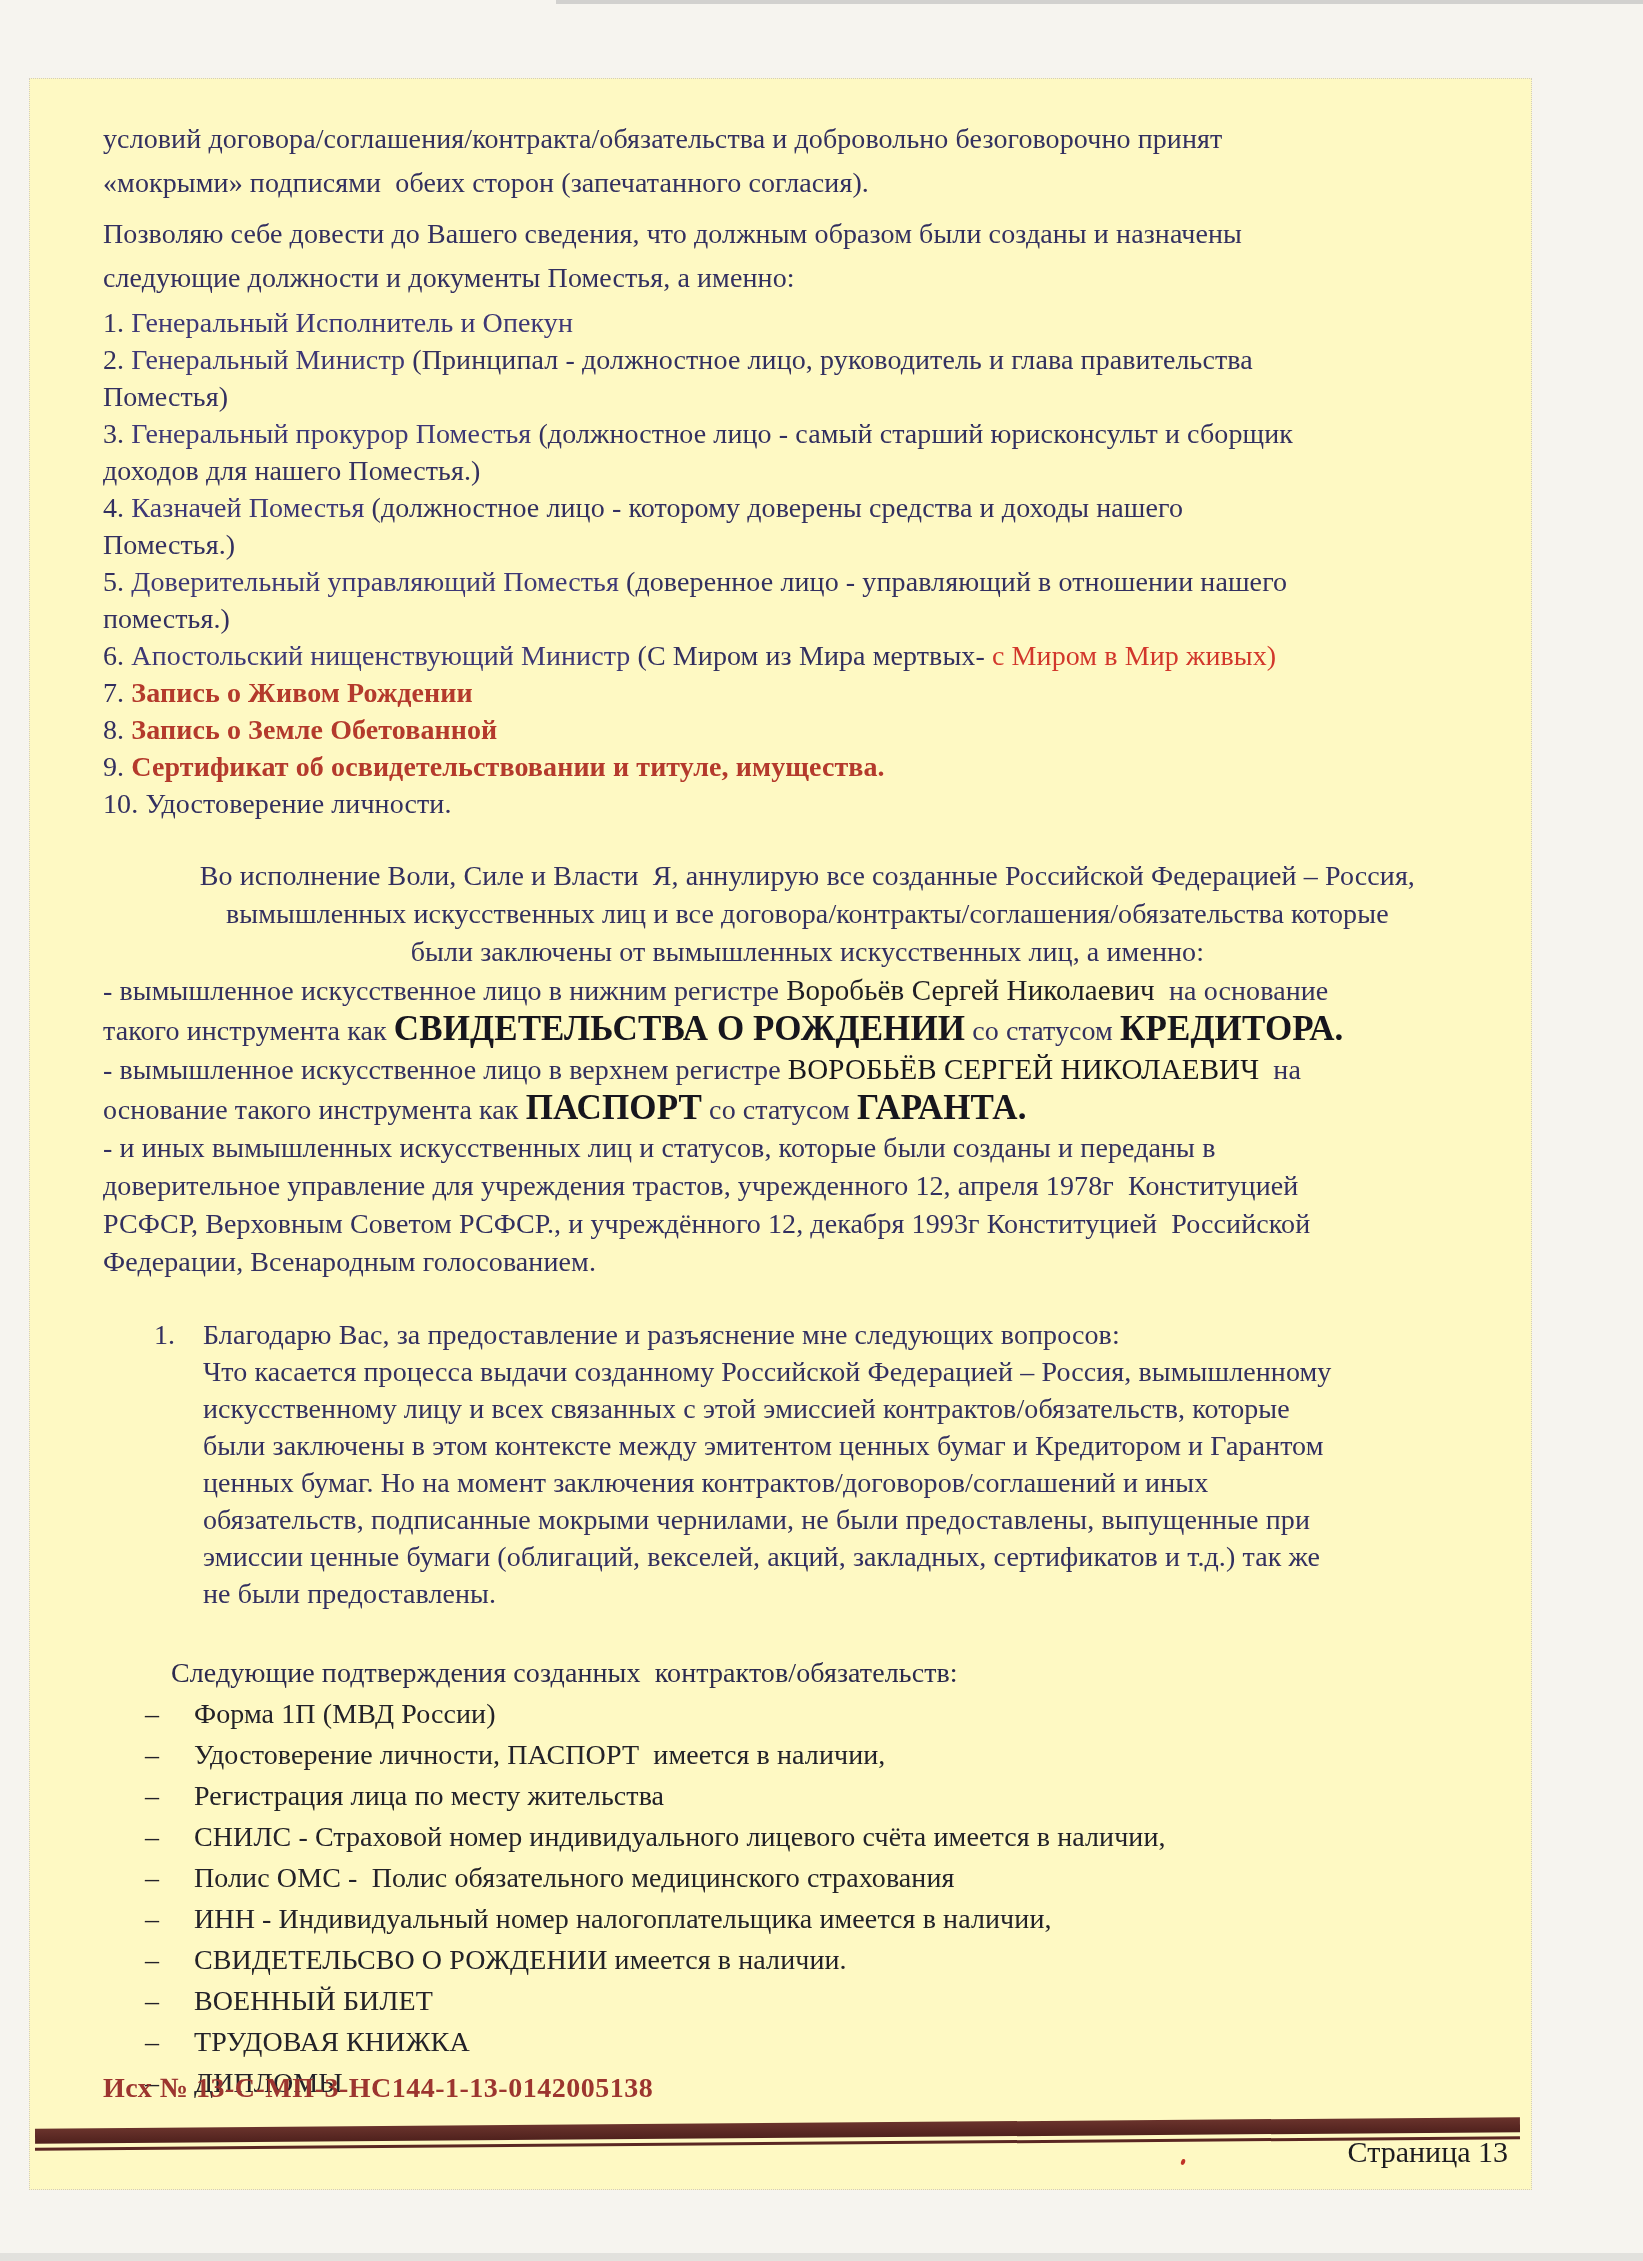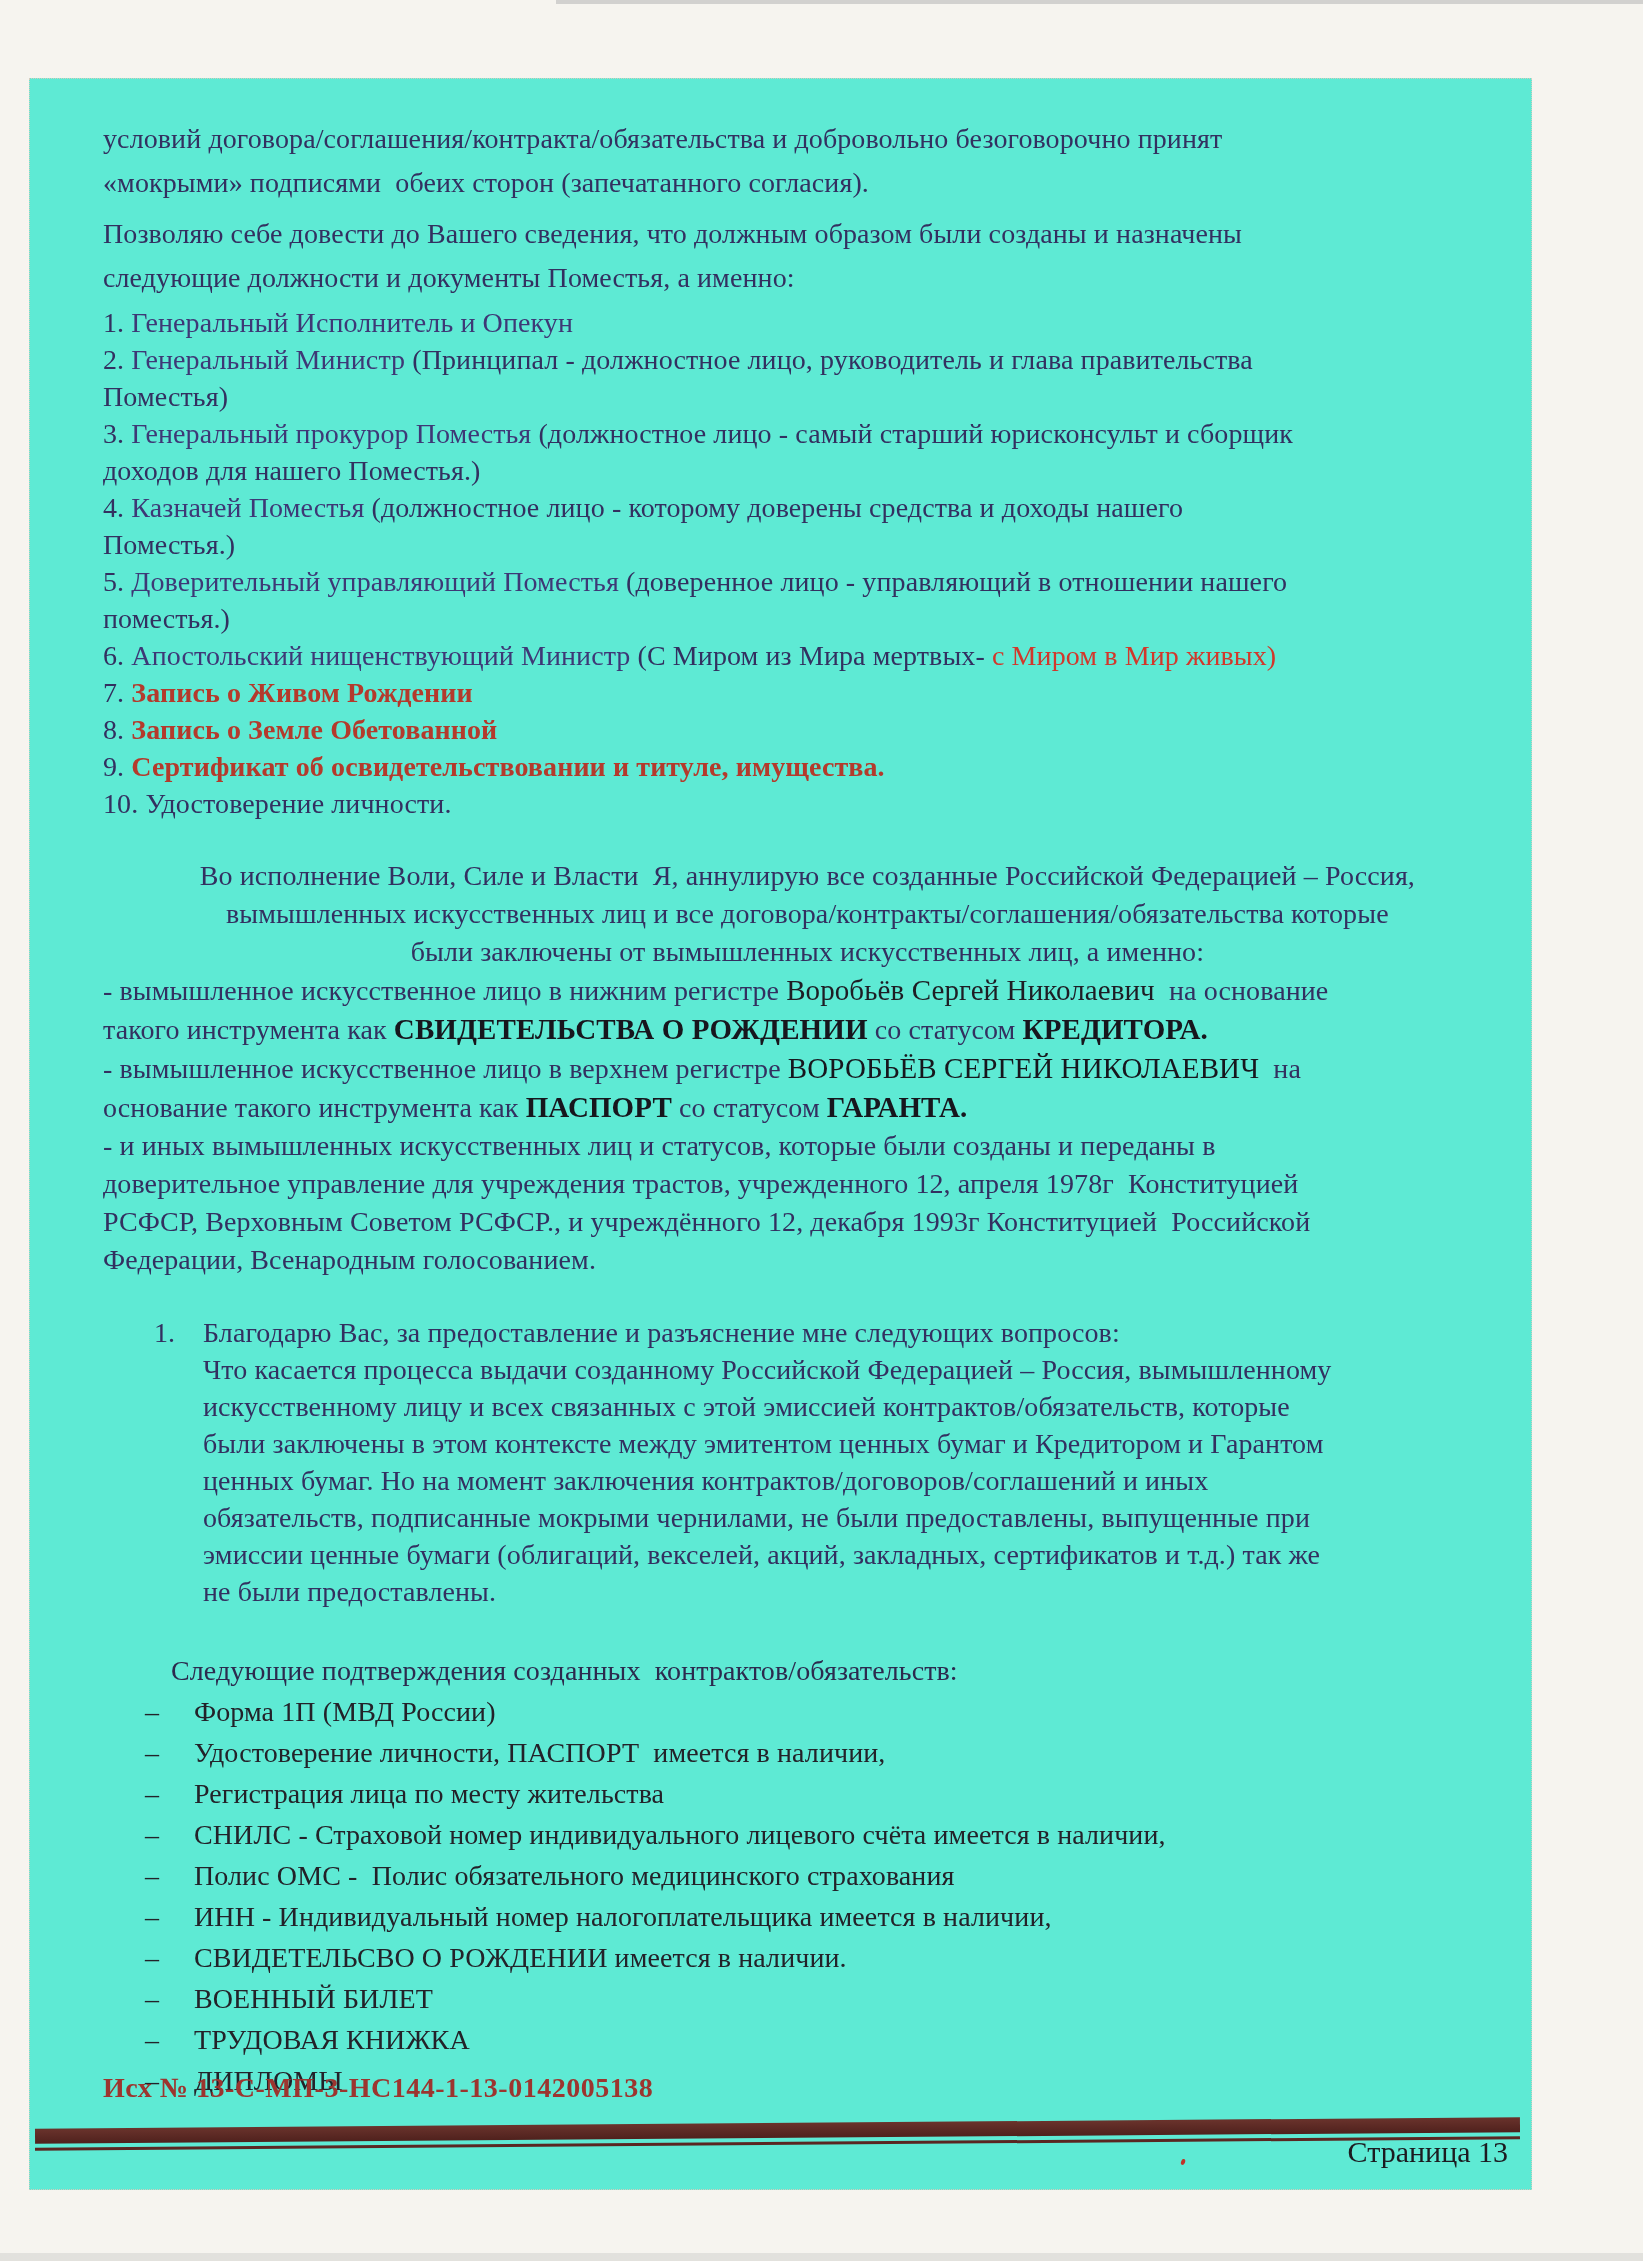--- a/index.html
+++ b/index.html
@@ -14,39 +14,39 @@
     position: absolute; left: 556px; right: 0; top: 0; height: 3.9px;
     background: #d2d1cf;
   }
   .bottom-strip {
     position: absolute; left: 0; right: 0; bottom: 0; height: 7.7px;
     background: #e2e1dd;
   }
   .page {
     position: absolute; left: 29px; top: 78px;
     width: 1503px; height: 2112px;
-    background: #5eead4;
+    background: #fef9c3;
     border: 1.5px dotted #d3ccbe;
     box-sizing: border-box;
   }
   .content {
     padding: 38px 19.3px 0 73px;
     font-size: 28px;
     color: #333060;
     letter-spacing: 0.1px;
   }
   .line { white-space: nowrap; }
   .p { line-height: 44px; }
   .p2 { margin-top: 6.8px; }
   .plist { line-height: 37px; margin-top: 3.9px; }
   .b { font-weight: 400; color: #3e3876; }
   .redb { font-weight: 700; color: #b43a2c; }
   .redr { color: #d2372b; margin-top: 8px; }
   .name { color: #1e1d24; font-size: 29px; }
-  .capsb { color: #17161d; font-weight: 700; font-size: 29px; }
+  .capsb { color: #17161d; font-weight: 700; font-size: 35px; }
   .capsreg { color: #17161d; font-size: 29px; }
   .annul { line-height: 38px; }
   .annul-lead { margin-top: 35px; text-align: center; }
   .thanks { line-height: 37px; position: relative; padding-left: 100px; margin-top: 35px; }
   .thanks-num { position: absolute; left: 51px; top: 0; }
   .confirm-h { margin-top: 40px; margin-left: 68px; line-height: 41px; color: #2c2a4e; }
   .dlist { line-height: 41px; color: #232229; }
   .ditem { position: relative; padding-left: 91px; }
   .ddash { position: absolute; left: 42px; }
   .band {

